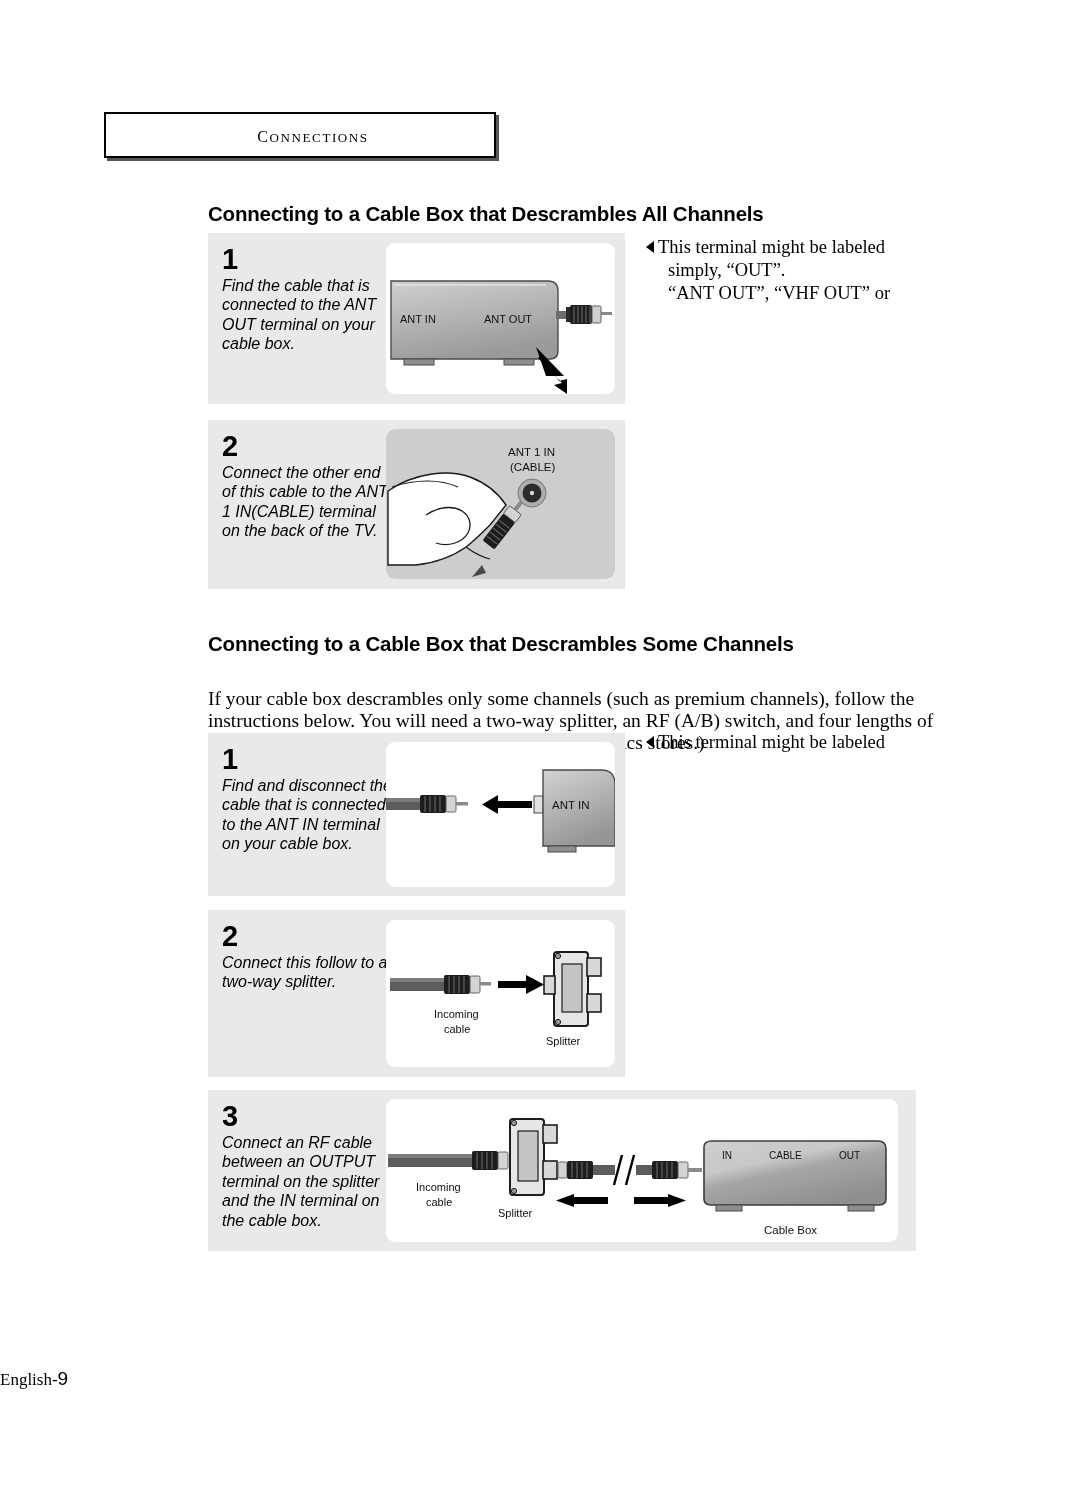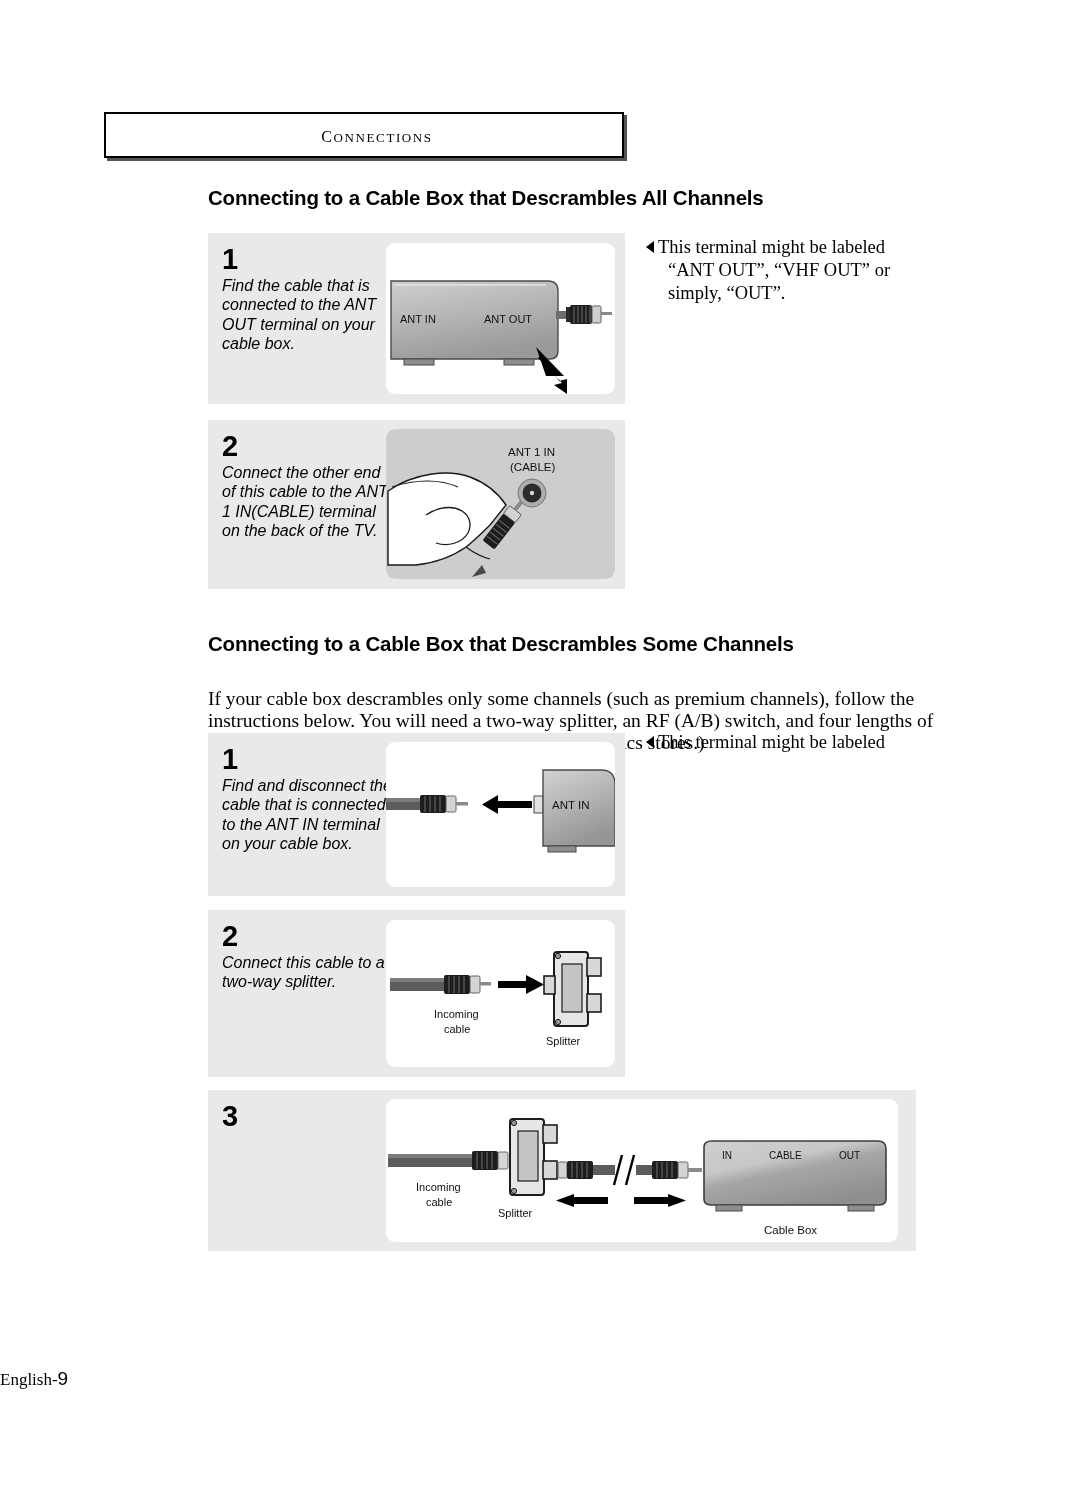--- a/index.html
+++ b/index.html
@@ -14,21 +14,21 @@
     font-family: "Liberation Sans", sans-serif;
     color: #000000;
     overflow: hidden;
   }
 
   
   .chapter-box {
     position: absolute;
     left: 104px;
     top: 112px;
-    width: 520px;
+    width: 392px;
     height: 46px;
     border: 2px solid #000;
     background: #fff;
     box-shadow: 3px 3px 0 #555;
     box-sizing: border-box;
   }
   .chapter-title {
     position: absolute;
     left: 0; right: 0;
     top: 50%;
@@ -44,21 +44,21 @@
   .chapter-title::first-letter { font-size: 23px; }
 
   
   .section-heading {
     position: absolute;
     font-size: 20.5px;
     font-weight: bold;
     letter-spacing: -0.2px;
     white-space: nowrap;
   }
-  #heading-all  { left: 208px; top: 186px; }
+  #heading-all  { left: 208px; top: 202px; }
   #heading-some { left: 208px; top: 632px; }
 
   
   .intro-paragraph {
     position: absolute;
     left: 208px;
     top: 688px;
     width: 740px;
     font-family: "Liberation Serif", serif;
     font-size: 19.5px;
@@ -205,22 +205,22 @@
       </g>
       <text x="14" y="80" font-family="Liberation Sans, sans-serif" font-size="11" fill="#111">ANT IN</text>
       <text x="98" y="80" font-family="Liberation Sans, sans-serif" font-size="11" fill="#111">ANT OUT</text>
     </svg>
   </div>
 </div>
 
 <div class="callout" id="callout-1">
   <span class="callout-marker"></span>
   <span class="callout-text">This terminal might be labeled</span>
+  <span class="callout-line2">simply, “OUT”.</span>
   <span class="callout-line2">“ANT OUT”, “VHF OUT” or</span>
-  <span class="callout-line2">simply, “OUT”.</span>
 </div>
 
 <div class="step-panel" id="panel-s1-step2">
   <div class="step-text">
     <div class="step-number">2</div>
     <div class="step-body">Connect the other end of this cable to the ANT 1 IN(CABLE) terminal on the back of the TV.</div>
   </div>
   <div class="art" id="art-s1-step2">
     <svg class="svg-art" width="229" height="150" viewBox="0 0 229 150">
       <rect x="0" y="0" width="229" height="150" fill="#cdcdcd"></rect>
@@ -304,21 +304,21 @@
 </div>
 
 <div class="callout" id="callout-2">
   <span class="callout-marker"></span>
   <span class="callout-text">This terminal might be labeled</span>
 </div>
 
 <div class="step-panel" id="panel-s2-step2">
   <div class="step-text">
     <div class="step-number">2</div>
-    <div class="step-body">Connect this cable to a two-way splitter.</div>
+    <div class="step-body">Connect this follow to a two-way splitter.</div>
   </div>
   <div class="art" id="art-s2-step2">
     <svg class="svg-art" width="229" height="147" viewBox="0 0 229 147">
 
       <rect x="4" y="58" width="54" height="13" fill="#5c5c5c"></rect>
       <rect x="4" y="58" width="54" height="4" fill="#7d7d7d"></rect>
 
       <g>
         <rect x="58" y="55" width="26" height="19" rx="2" fill="#1d1d1d"></rect>
         <g stroke="#707070" stroke-width="1">
@@ -351,20 +351,21 @@
       <text x="48" y="98" font-family="Liberation Sans, sans-serif" font-size="11" fill="#111">Incoming</text>
       <text x="58" y="113" font-family="Liberation Sans, sans-serif" font-size="11" fill="#111">cable</text>
       <text x="160" y="125" font-family="Liberation Sans, sans-serif" font-size="11" fill="#111">Splitter</text>
     </svg>
   </div>
 </div>
 
 <div class="step-panel" id="panel-s2-step3">
   <div class="step-text">
     <div class="step-number">3</div>
+    <div class="step-body">Connect an RF cable between an OUTPUT terminal on the splitter and the IN terminal on the cable box.</div>
   </div>
   <div class="art" id="art-s2-step3">
     <svg class="svg-art" width="512" height="143" viewBox="0 0 512 143">
       <defs>
         <linearGradient id="boxgrad3" x1="0" y1="0" x2="0.6" y2="1">
           <stop offset="0%" stop-color="#cfcfcf"></stop>
           <stop offset="38%" stop-color="#c8c8c8"></stop>
           <stop offset="55%" stop-color="#a6a6a6"></stop>
           <stop offset="100%" stop-color="#8f8f8f"></stop>
         </linearGradient>

